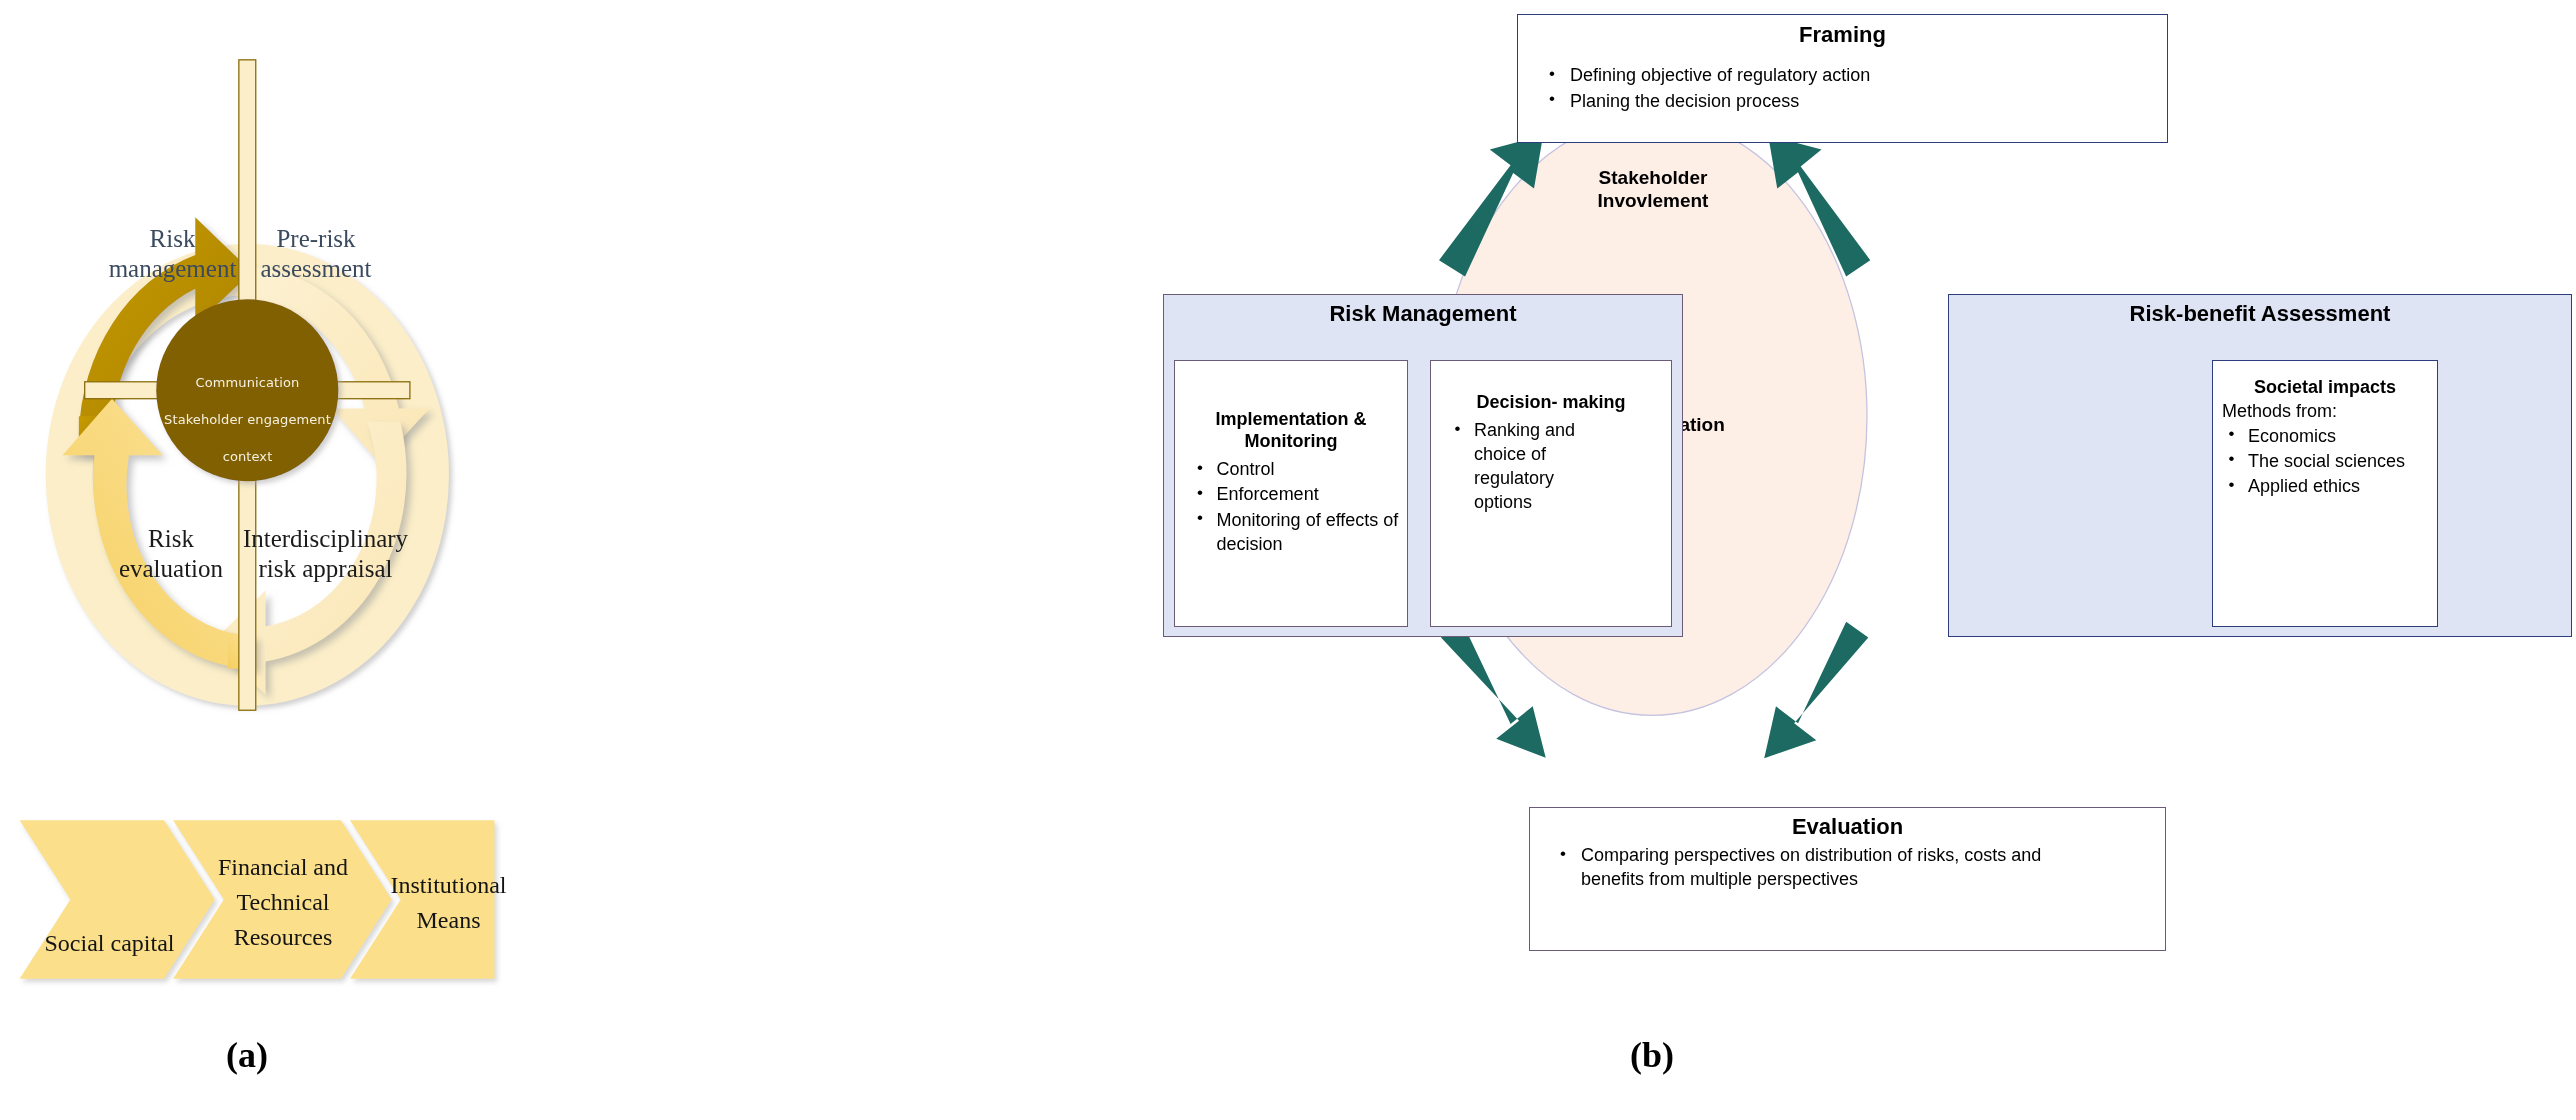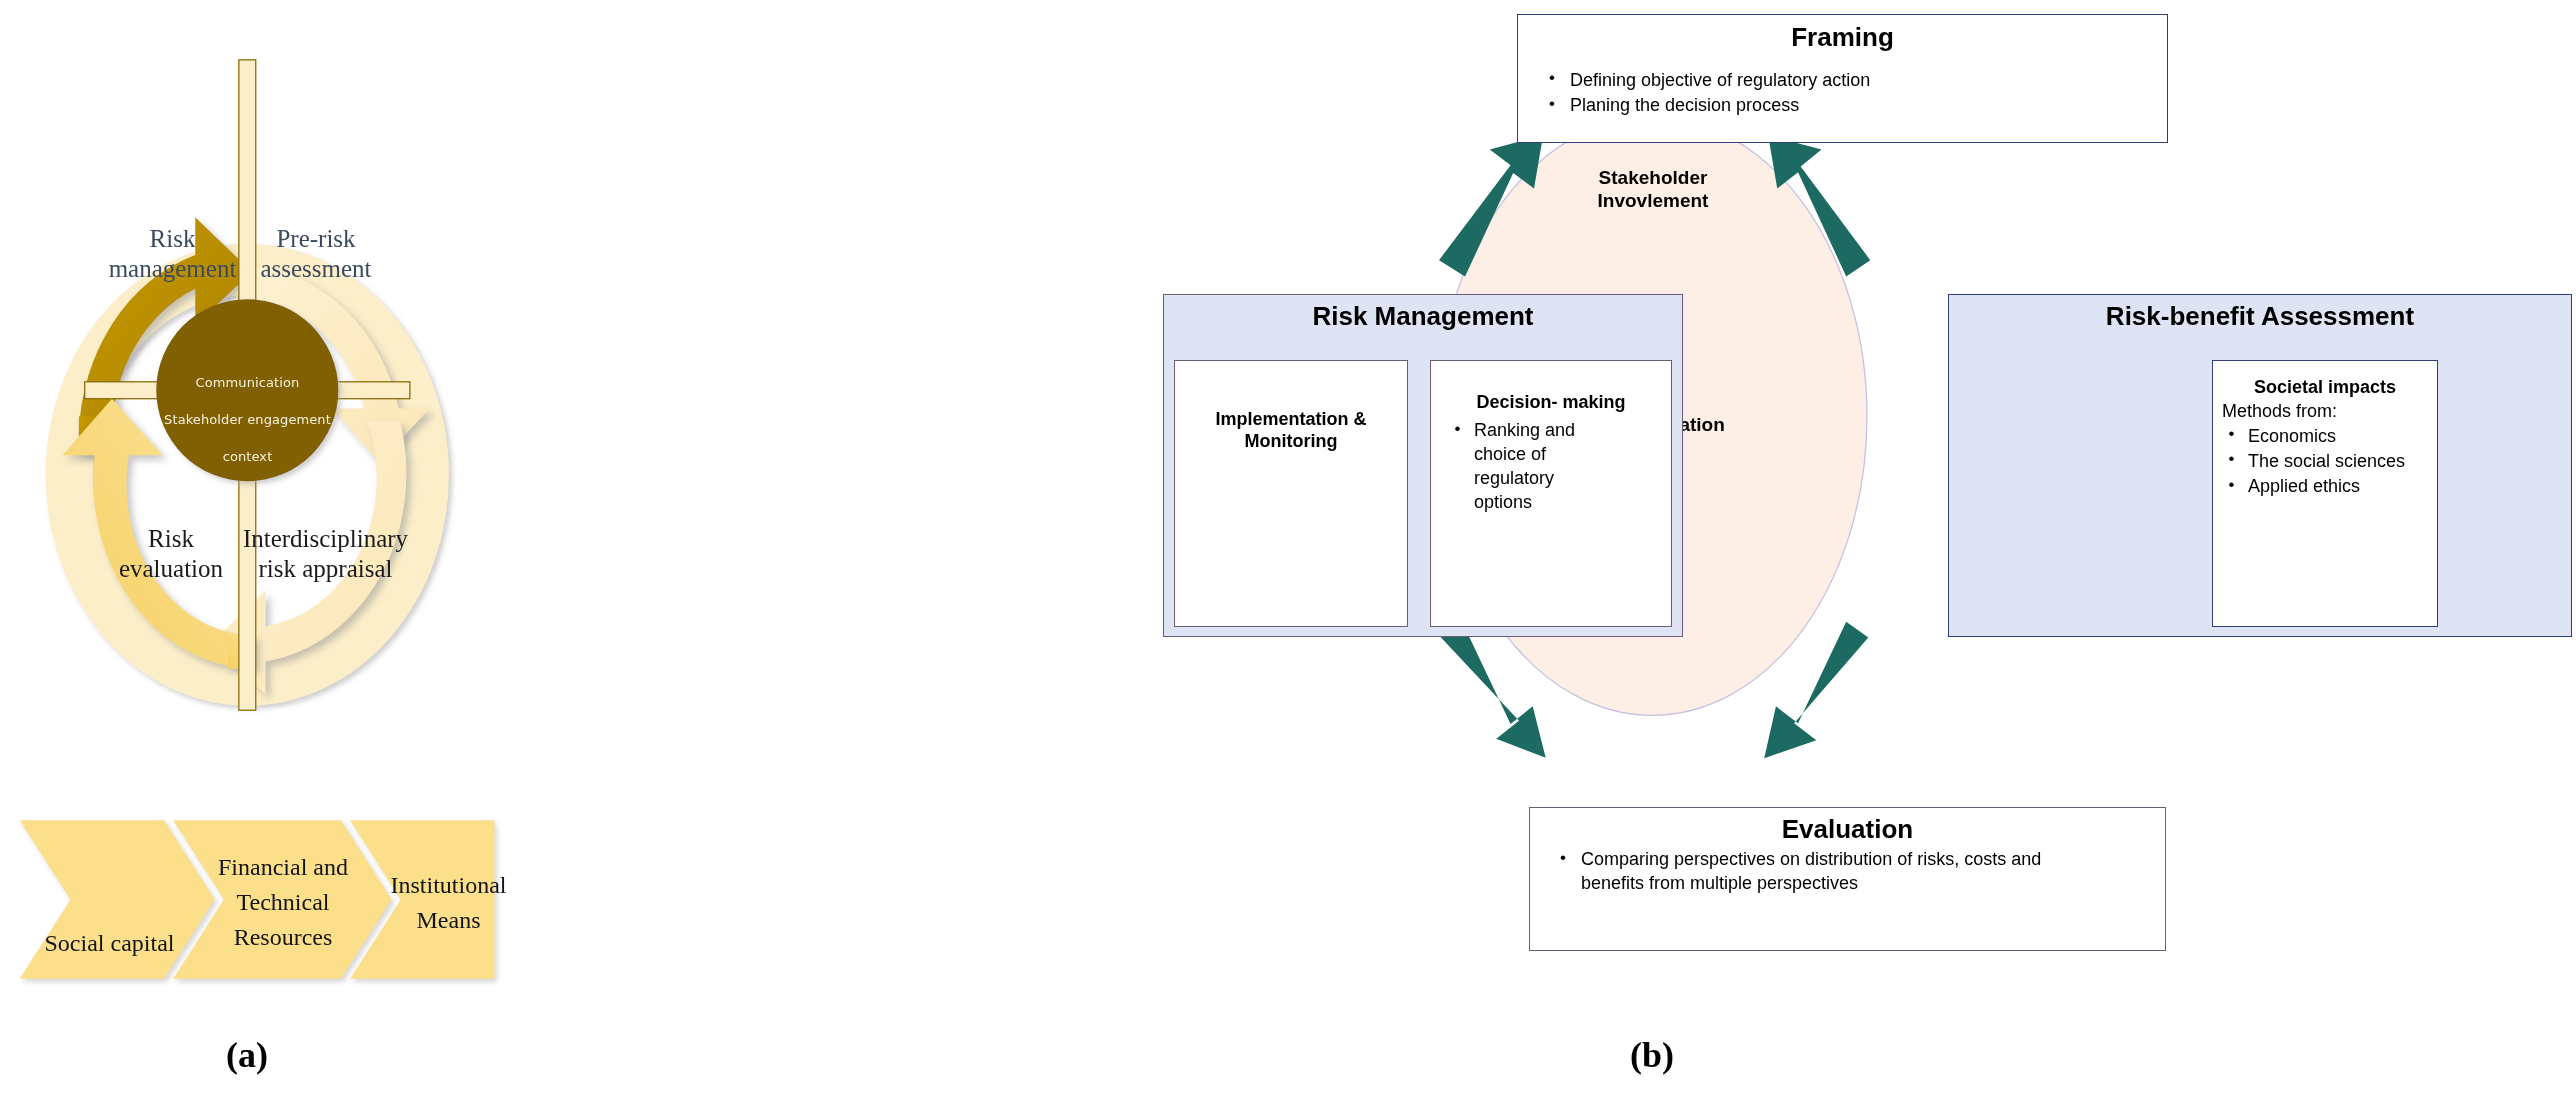--- a/index.html
+++ b/index.html
@@ -29,21 +29,21 @@
            font-weight:bold;color:#000;}
 
   
   .bbox{position:absolute;box-sizing:border-box;background:#ffffff;
         border:1.3px solid #2e3d7b;}
   .bbox.thin{border:1.3px solid #6b5b77;}
   .bbox.grp{background:#dfe4f5;border:1.3px solid #6b5b77;}
   .bbox.grp2{background:#dfe4f5;border:1.3px solid #2e3d7b;}
 
   .b-title{font-family:"Liberation Sans", sans-serif;font-weight:bold;
-           font-size:26px;color:#000;text-align:center;line-height:1.1;}
+           font-size:22px;color:#000;text-align:center;line-height:1.1;}
   .b-sub{font-family:"Liberation Sans", sans-serif;font-weight:bold;
          font-size:18px;color:#000;text-align:center;line-height:1.22;}
   .b-body{font-family:"Liberation Sans", sans-serif;font-size:18px;
           color:#000;line-height:1.33;}
   .center-label{font-family:"Liberation Sans", sans-serif;font-weight:bold;
                 font-size:19px;color:#000;text-align:center;line-height:1.22;}
   .plain{font-family:"Liberation Sans", sans-serif;font-size:18px;color:#000;
          line-height:1.3;}
 
   ul.bul{list-style:none;margin:0;padding:0;}
@@ -199,20 +199,25 @@
     </ul>
   </div>
 
   <div class="bbox grp" style="left:18px;top:294px;width:520px;height:343px;">
     <div class="b-title" style="margin-top:6.5px;">Risk Management</div>
   </div>
 
   <div class="bbox thin" style="left:29px;top:360px;width:234px;height:267px;">
     <div class="b-sub" style="margin-top:48px;">Implementation
 &amp; Monitoring</div>
+    <ul class="bul b-body tight" style="margin-top:5.2px;padding-left:15.6px;">
+      <li>Control</li>
+      <li>Enforcement</li>
+      <li>Monitoring of effects of decision</li>
+    </ul>
   </div>
 
   <div class="bbox thin" style="left:285px;top:360px;width:242px;height:267px;">
     <div class="b-sub" style="margin-top:31px;">Decision-
 making</div>
     <ul class="bul b-body tight" style="margin-top:5.2px;padding-left:17px;width:163px;">
       <li>Ranking and choice of regulatory options</li>
     </ul>
   </div>
 

